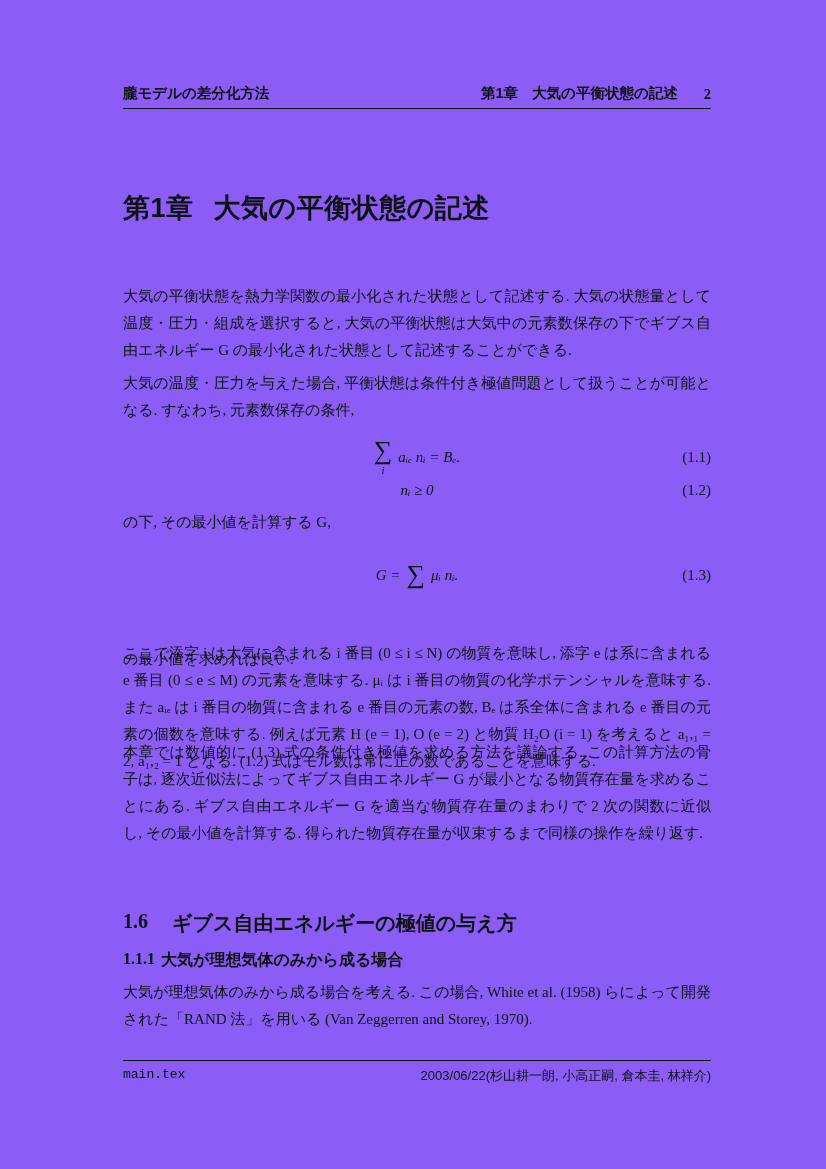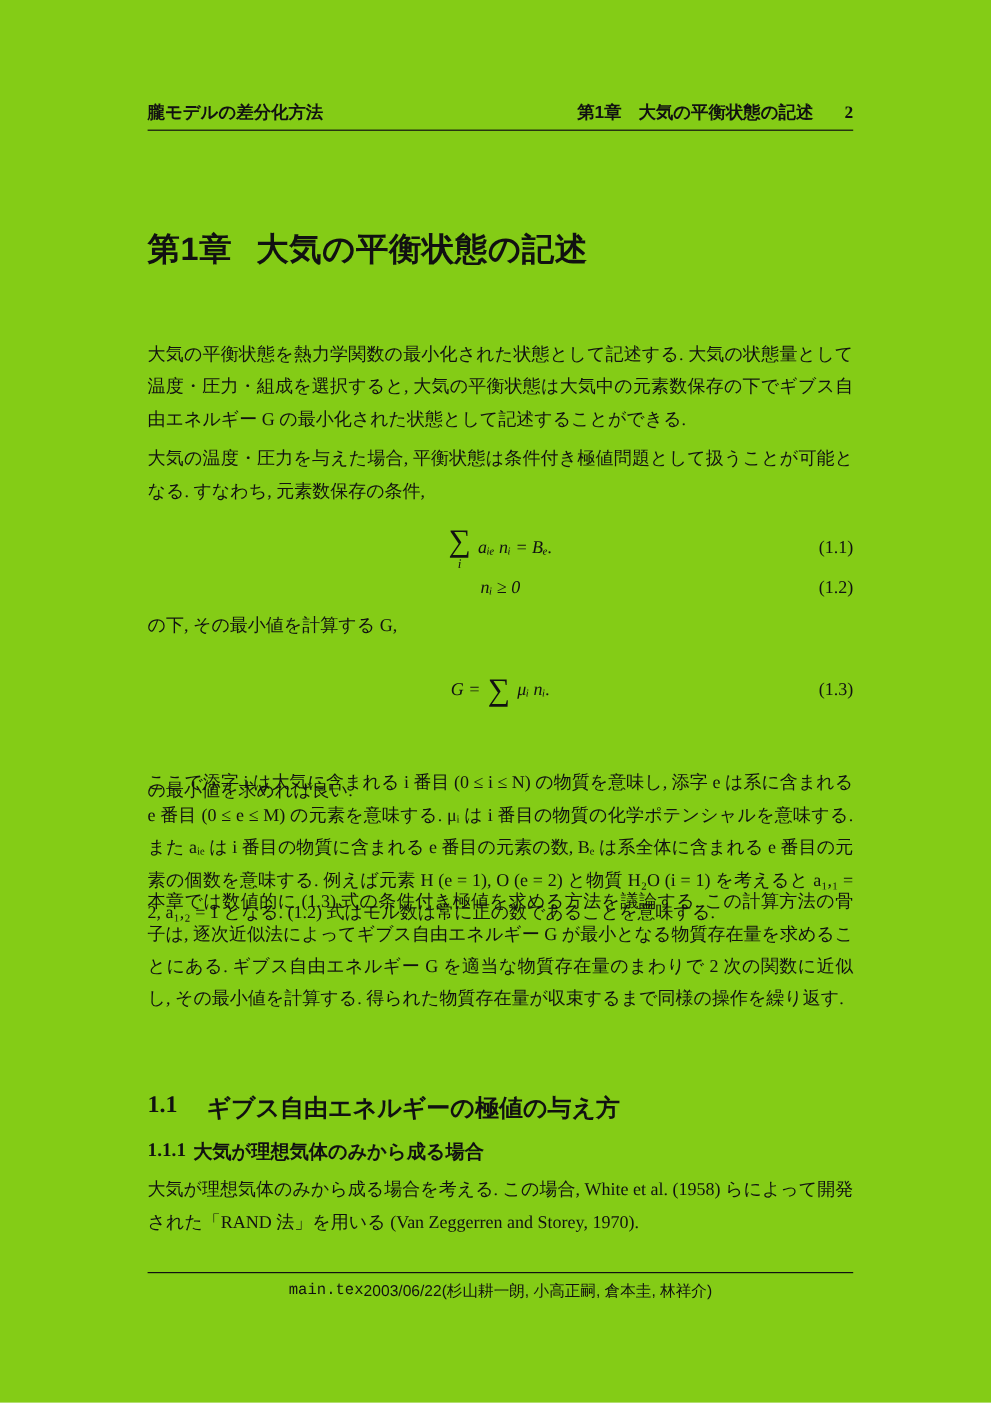--- a/index.html
+++ b/index.html
@@ -1,20 +1,20 @@
 <!DOCTYPE html>
 <html><head>
 <meta charset="utf-8">
 <style>
   html, body { margin: 0; padding: 0; background: #ffffff; }
   .page {
     position: relative;
     width: 826px;
     height: 1169px;
-    background: #84cc16;
+    background: #8b5cf6;
     color: #111111;
     font-family: "Liberation Serif", "DejaVu Serif", serif;
     overflow: hidden;
   }
   .blk { position: absolute; left: 123px; width: 588px; }
 
   
   .header {
     top: 84px;
     display: flex;
@@ -108,21 +108,21 @@
     gap: 6px;
   }
   .subsection-heading .sec-num { font-family: "Liberation Serif", serif; font-weight: bold; }
 
   
   .footer {
     top: 1060px;
     border-top: 1.5px solid #111;
     padding-top: 6px;
     display: flex;
-    justify-content: center;
+    justify-content: space-between;
     align-items: flex-start;
     font-size: 13px;
   }
   .footer-left { font-family: "Liberation Mono", "DejaVu Sans Mono", monospace; }
   .footer-right { font-family: Liberation Sans, sans-serif; }
 </style>
 </head>
 <body>
 
 <div class="page">
@@ -175,21 +175,21 @@
   </div>
 
   <div class="blk para p4">の最小値を求めれば良い.</div>
 
   <div class="blk para p5">ここで添字 i は大気に含まれる i 番目 (0 ≤ i ≤ N) の物質を意味し, 添字 e は系に含まれる e 番目 (0 ≤ e ≤ M) の元素を意味する. μᵢ は i 番目の物質の化学ポテンシャルを意味する. また aᵢₑ は i 番目の物質に含まれる e 番目の元素の数, Bₑ は系全体に含まれる e 番目の元素の個数を意味する. 例えば元素 H (e = 1), O (e = 2) と物質 H₂O (i = 1) を考えると a₁,₁ = 2, a₁,₂ = 1 となる. (1.2) 式はモル数は常に正の数であることを意味する.</div>
 
   <div class="blk para p6">本章では数値的に (1.3) 式の条件付き極値を求める方法を議論する. この計算方法の骨子は, 逐次近似法によってギブス自由エネルギー G が最小となる物質存在量を求めることにある. ギブス自由エネルギー G を適当な物質存在量のまわりで 2 次の関数に近似し, その最小値を計算する. 得られた物質存在量が収束するまで同様の操作を繰り返す.</div>
 
 
   <div class="blk section-heading">
-    <span class="sec-num">1.1</span>
+    <span class="sec-num">1.6</span>
     <span>ギブス自由エネルギーの極値の与え方</span>
   </div>
 
   <div class="blk subsection-heading">
     <span class="sec-num">1.1.1</span>
     <span>大気が理想気体のみから成る場合</span>
   </div>
 
   <div class="blk para p8">大気が理想気体のみから成る場合を考える. この場合, White et al. (1958) らによって開発された「RAND 法」を用いる (Van Zeggerren and Storey, 1970).</div>
 

